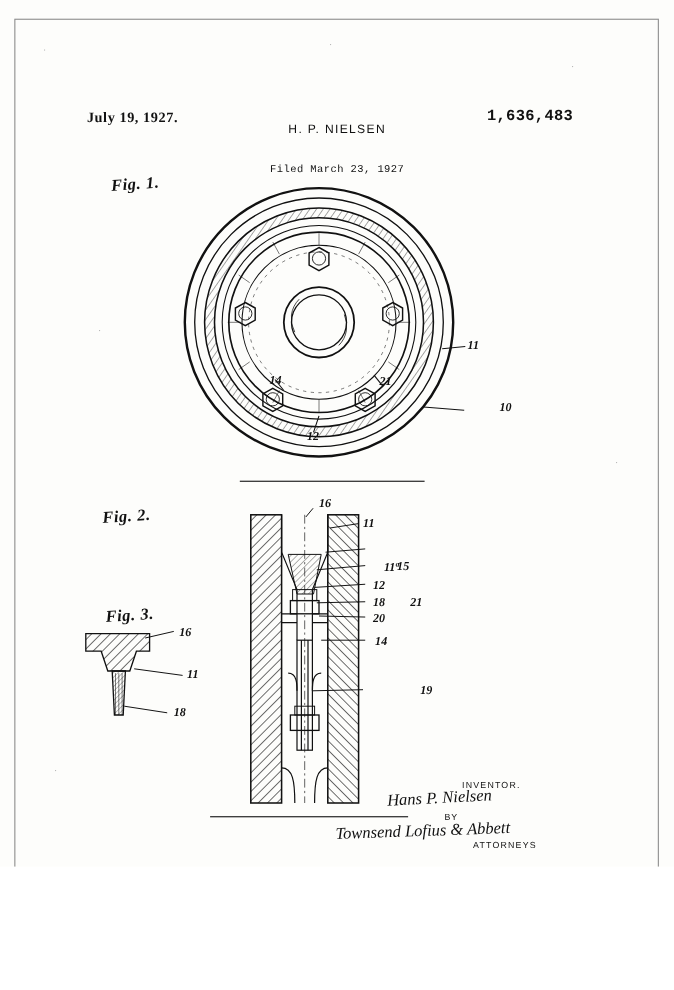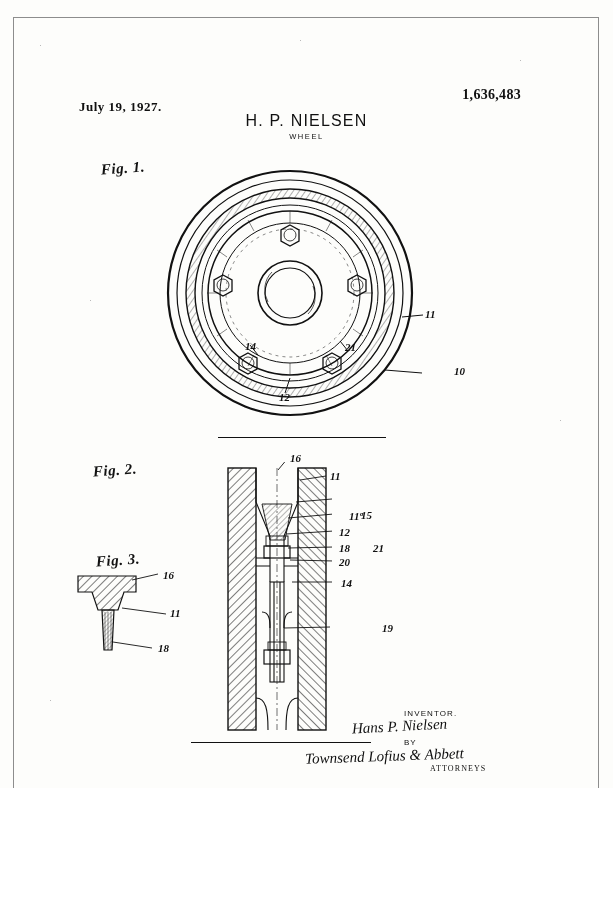--- a/index.html
+++ b/index.html
@@ -39,34 +39,34 @@
     left: 79px;
     top: 99px;
     font-family: "Liberation Serif", serif;
     font-weight: bold;
     font-size: 13px;
     letter-spacing: 0.5px;
   }
   .hdr-patnum {
     position: absolute;
     right: 92px;
-    top: 87px;
-    font-family: Liberation Serif, serif;
+    top: 98px;
+    font-family: Liberation Mono, monospace;
     font-weight: bold;
     font-size: 14px;
     letter-spacing: 0.3px;
   }
   .hdr-inventor {
     position: absolute;
     left: 0;
     right: 0;
     top: 112px;
     text-align: center;
     font-family: "Liberation Sans", sans-serif;
-    font-size: 16px;
+    font-size: 11px;
     letter-spacing: 1.2px;
   }
   .hdr-title {
     position: absolute;
     left: 0;
     right: 0;
     top: 132px;
     text-align: center;
     font-family: "Liberation Sans", sans-serif;
     font-size: 7.5px;
@@ -103,21 +103,21 @@
     font-family: "Liberation Serif", serif;
     font-style: italic;
     font-size: 11px;
     font-weight: bold;
     color: #111;
   }
 
   
   .sig-inventor-lbl {
     position: absolute;
-    left: 404px;
+    left: 420px;
     top: 709px;
     font-family: "Liberation Sans", sans-serif;
     font-size: 8px;
     letter-spacing: 1.1px;
   }
   .sig-name {
     position: absolute;
     left: 352px;
     top: 718px;
     font-family: "Liberation Serif", serif;
@@ -141,21 +141,21 @@
     font-family: "Liberation Serif", serif;
     font-style: italic;
     font-size: 15px;
     transform: rotate(-2deg);
     white-space: nowrap;
   }
   .sig-attorneys-lbl {
     position: absolute;
     left: 430px;
     top: 764px;
-    font-family: Liberation Serif, serif;
+    font-family: Liberation Sans, sans-serif;
     font-size: 8px;
     letter-spacing: 1.1px;
   }
 
   
   .rule {
     position: absolute;
     height: 1px;
     background: #111;
   }
@@ -175,21 +175,21 @@
   <div class="speck" style="left:520px; top:60px;"></div>
   <div class="speck" style="left:90px;  top:300px;"></div>
   <div class="speck" style="left:560px; top:420px;"></div>
   <div class="speck" style="left:50px;  top:700px;"></div>
   <div class="speck" style="left:480px; top:830px;"></div>
   <div class="speck" style="left:230px; top:860px;"></div>
 
   <div class="hdr-date">July  19, 1927.</div>
   <div class="hdr-patnum">1,636,483</div>
   <div class="hdr-inventor">H. P. NIELSEN</div>
-  <div class="hdr-title">WHEEL</div>
+  <div class="hdr-filed">Filed March 23, 1927</div>
 
   <div class="figlabel" id="fig1-label">Fig. 1.</div>
 
   <div class="dwg" style="left:140px; top:165px;">
     <svg width="300" height="265" viewBox="0 0 300 265">
       <defs>
         <pattern id="hatch-rim" width="5" height="5" patternUnits="userSpaceOnUse" patternTransform="rotate(35)">
           <line x1="0" y1="0" x2="0" y2="5" stroke="#111" stroke-width="0.7"></line>
         </pattern>
       </defs>

